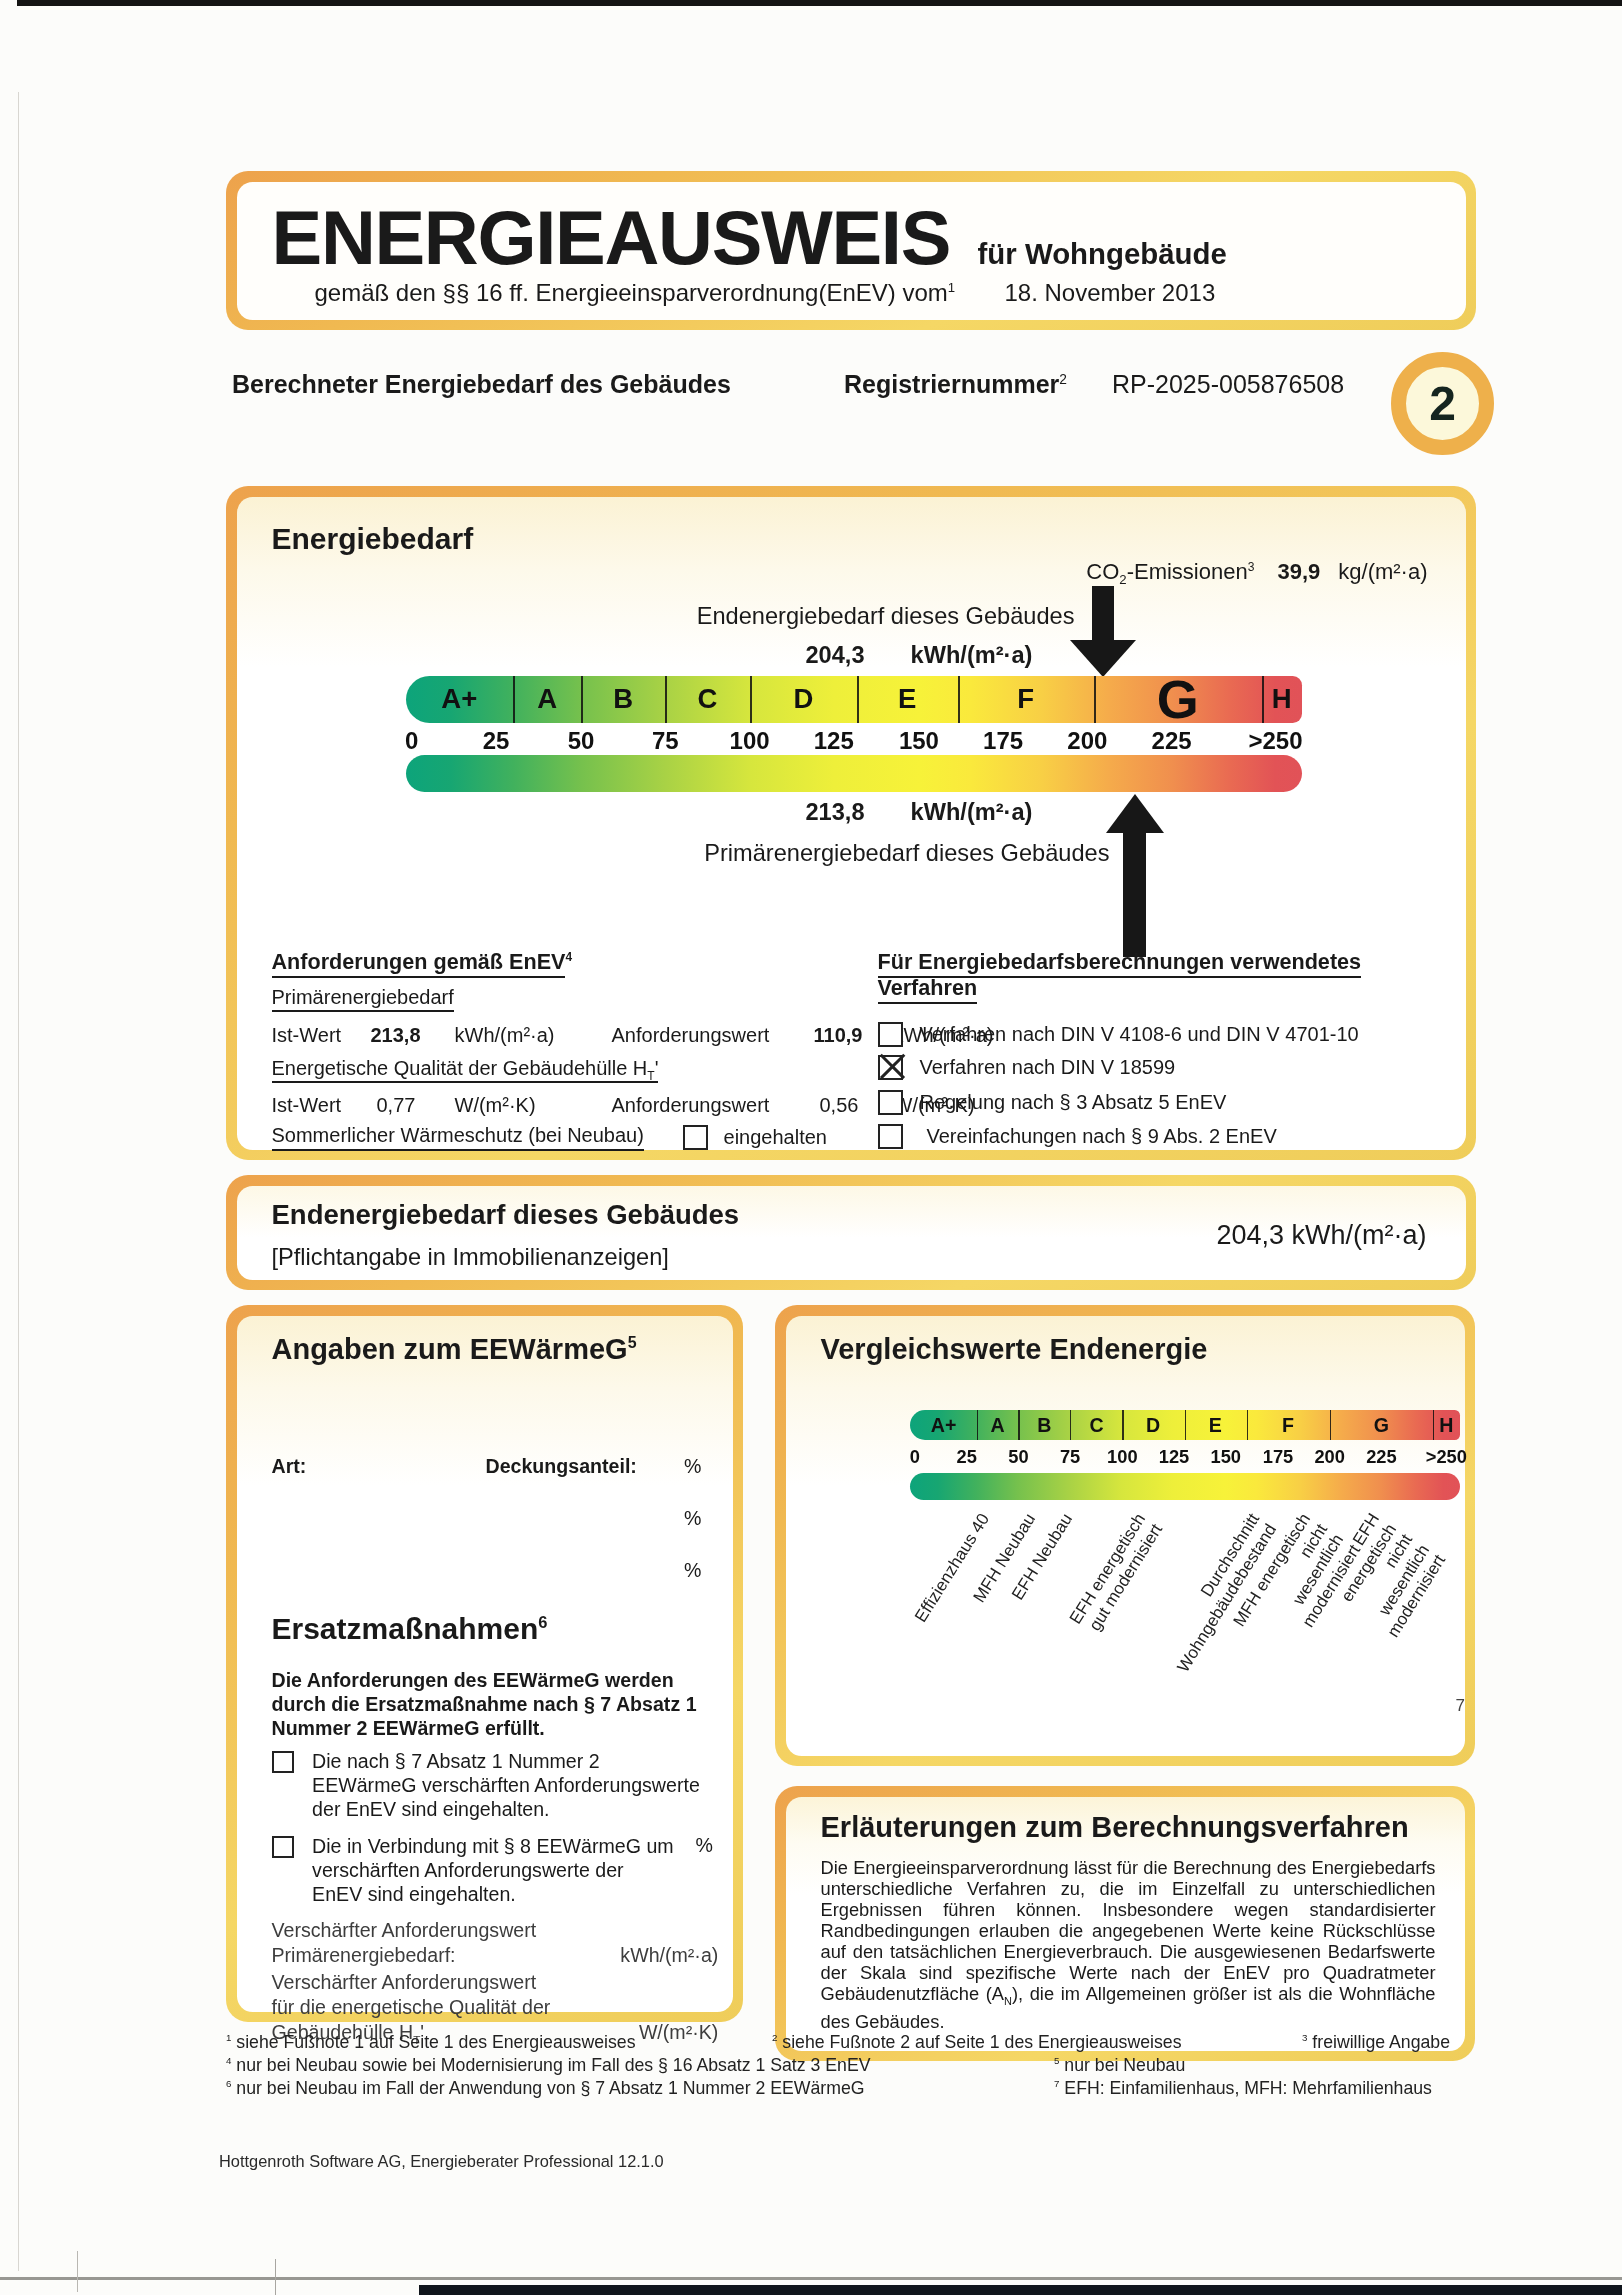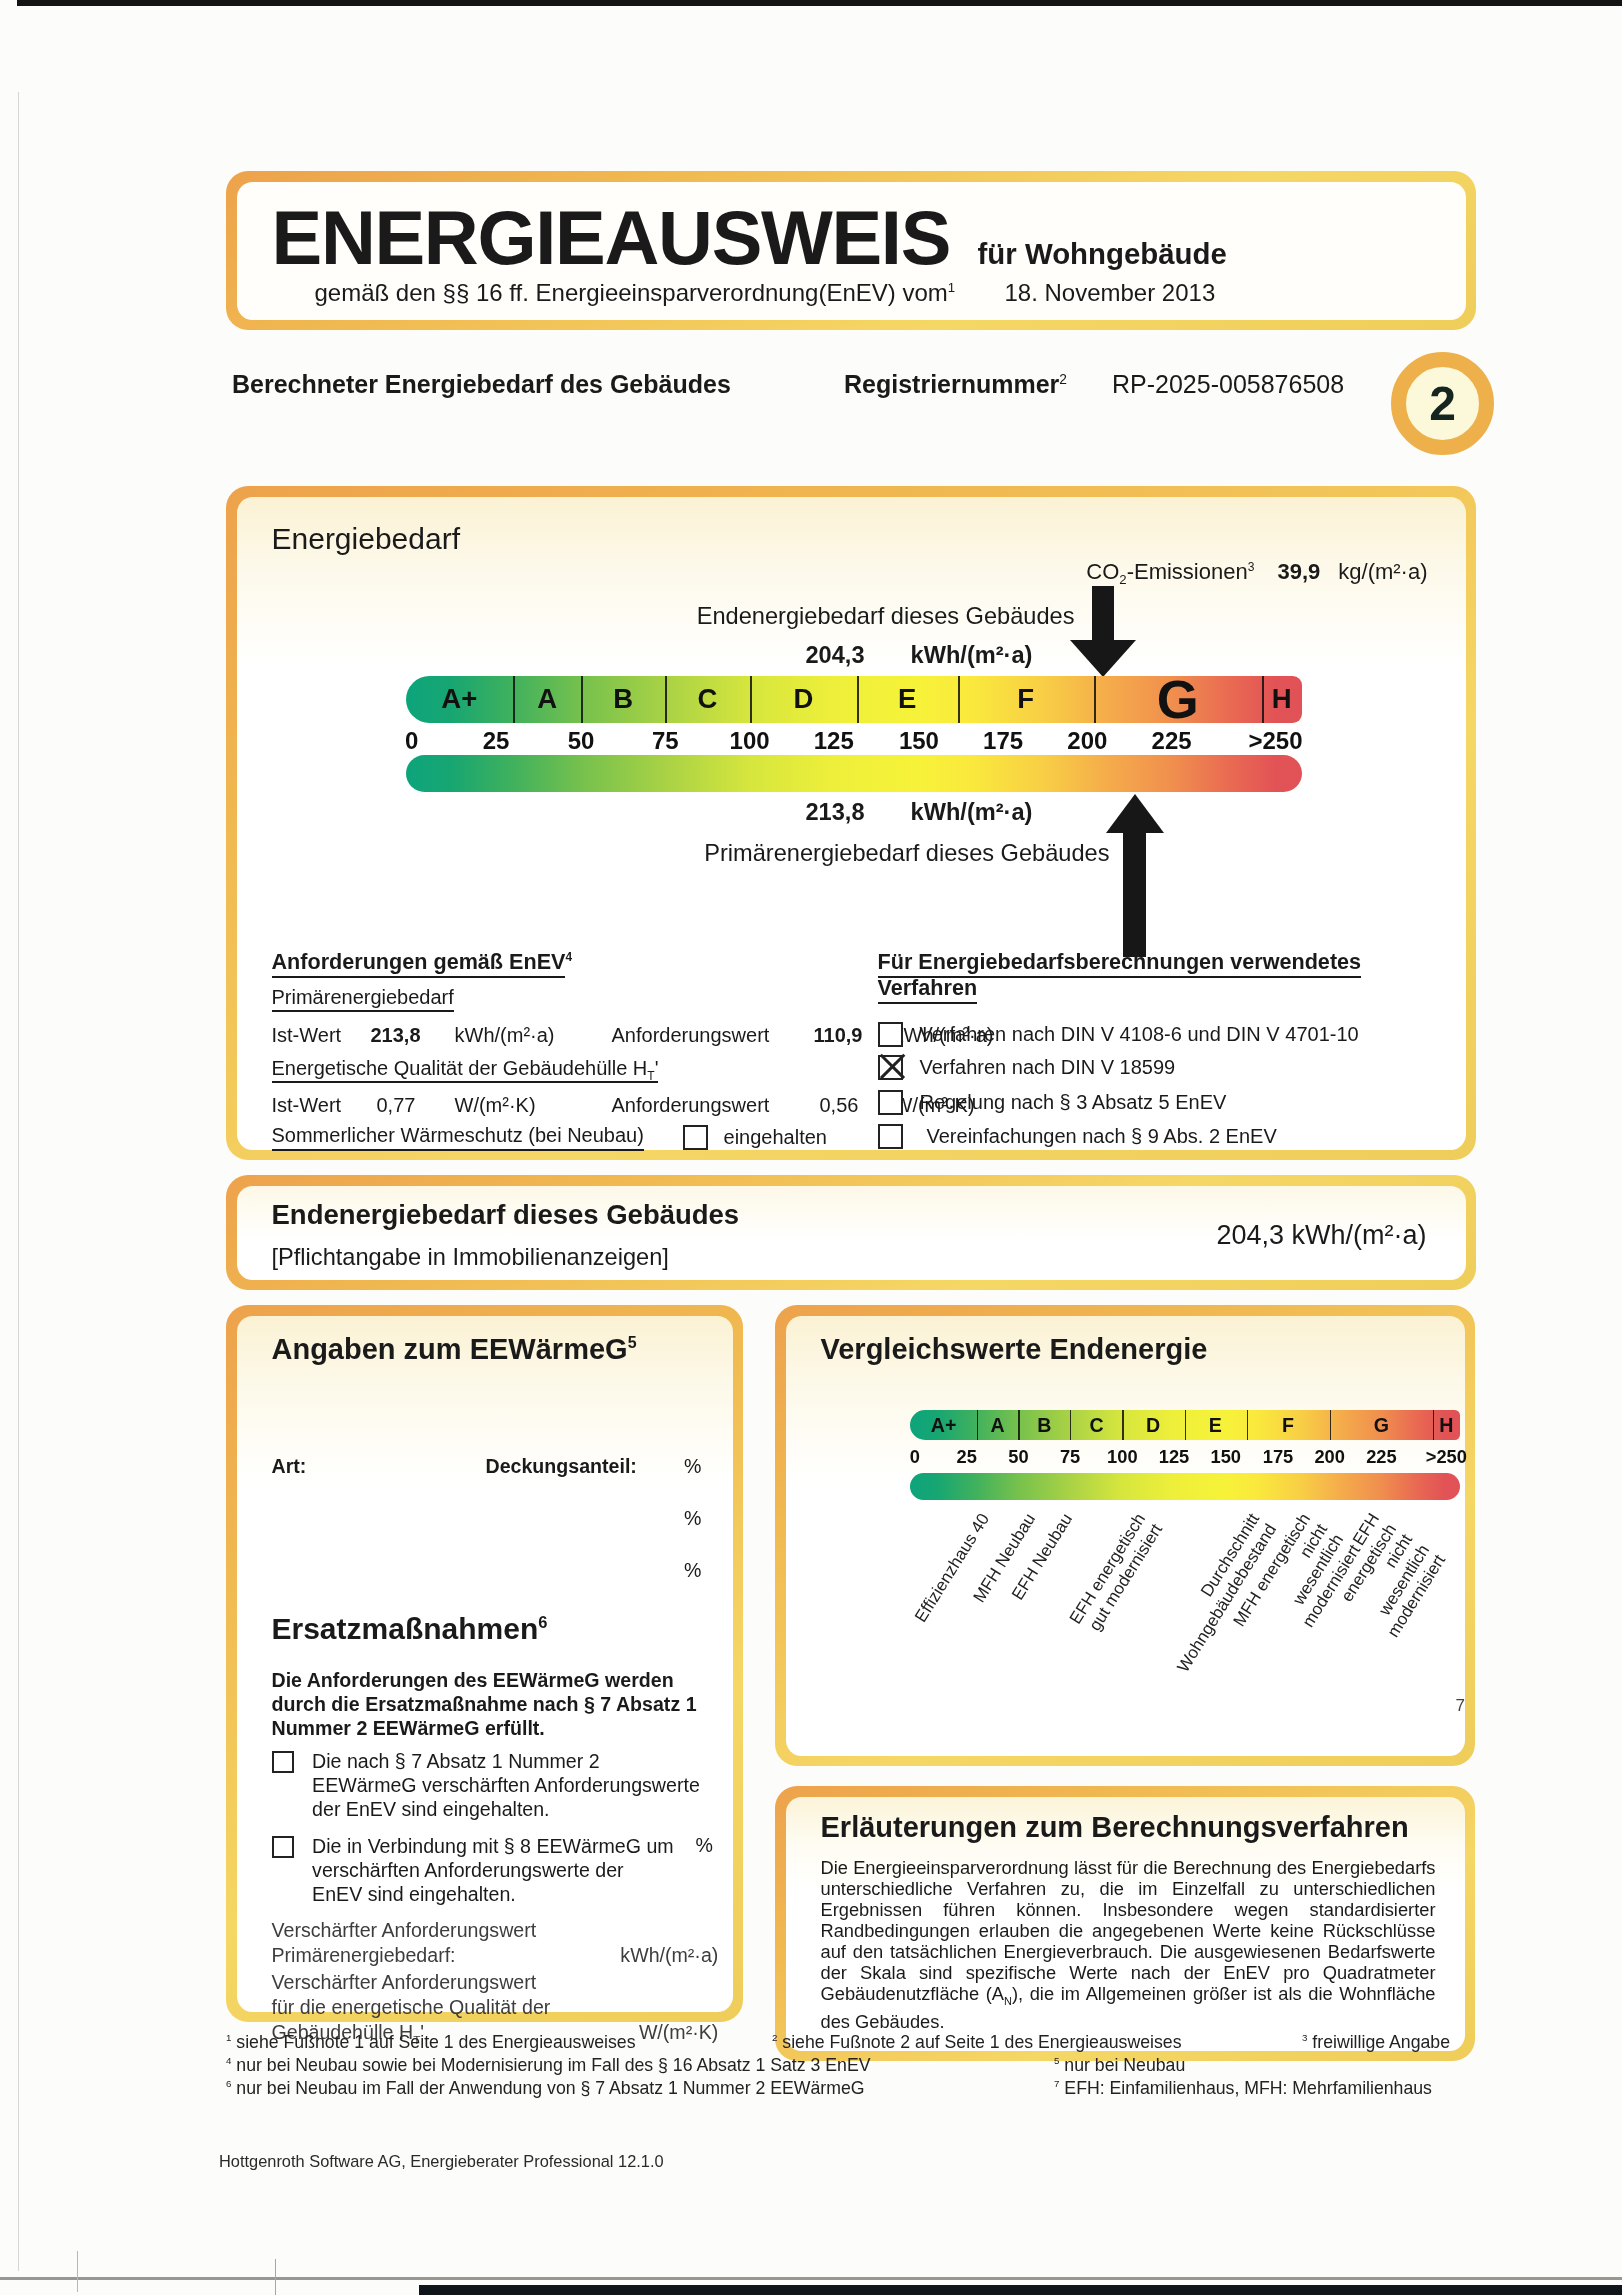--- a/index.html
+++ b/index.html
@@ -21,21 +21,21 @@
   }
   .box-inner{
     position:relative;width:100%;height:100%;border-radius:15.7px;box-sizing:border-box;
     background:linear-gradient(180deg,#fbf2d4 0px,#fdf9ea 72px,#ffffff 170px);
   }
   .abs{position:absolute;}
   
   .h-main{font-size:76px;font-weight:bold;letter-spacing:-1.3px;line-height:1;}
   .h-for{font-size:29.4px;font-weight:bold;margin-left:27.5px;}
   .law{font-size:24px;}
-  .h1{font-size:30px;font-weight:normal;}
+  .h1{font-size:30px;font-weight:bold;}
   .h2{font-size:29px;font-weight:bold;}
   .b{font-weight:bold;}
   .ul{border-bottom:2px solid #1a1a1a;padding-bottom:2.6px;}
   .fn{font-size:.55em;vertical-align:super;line-height:0;}
   .t31{font-size:20px;}
   .t33{font-size:21.6px;}
   .t36{font-size:23.6px;}
   .gray{color:#3d3d3d;}
   
   .cb{display:inline-block;width:21px;height:21px;border:2px solid #222;background:#fff;

